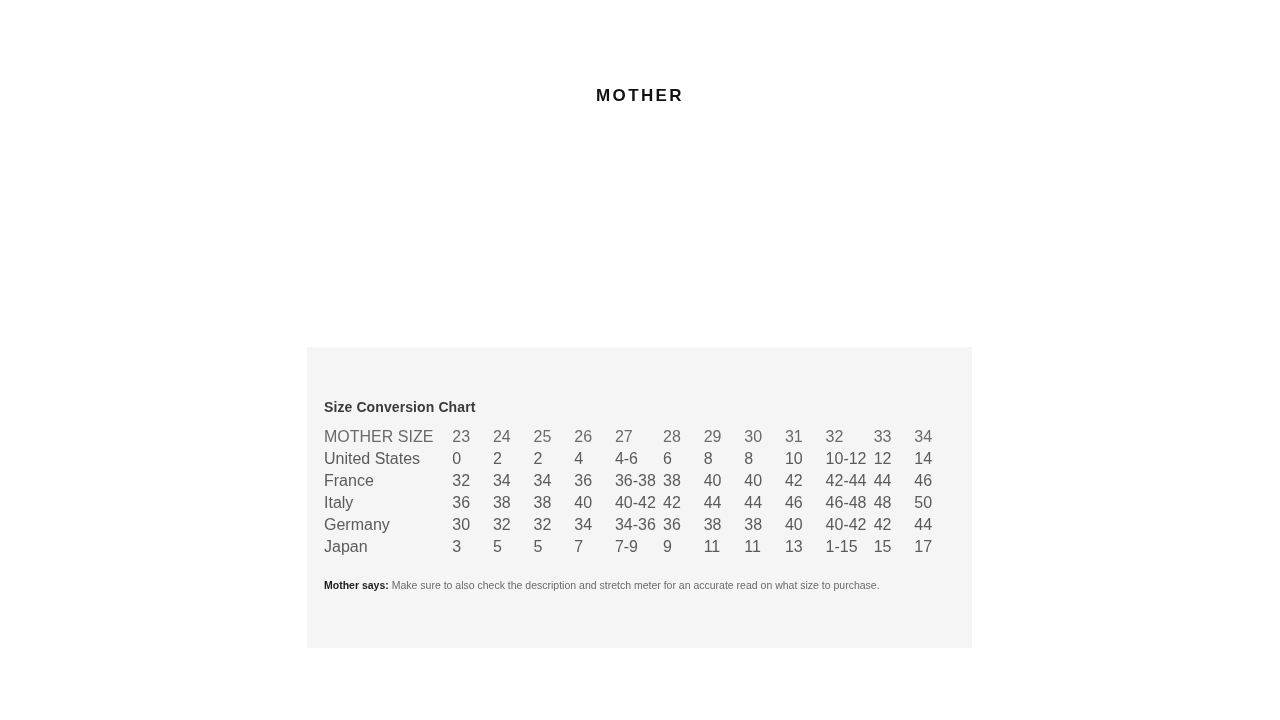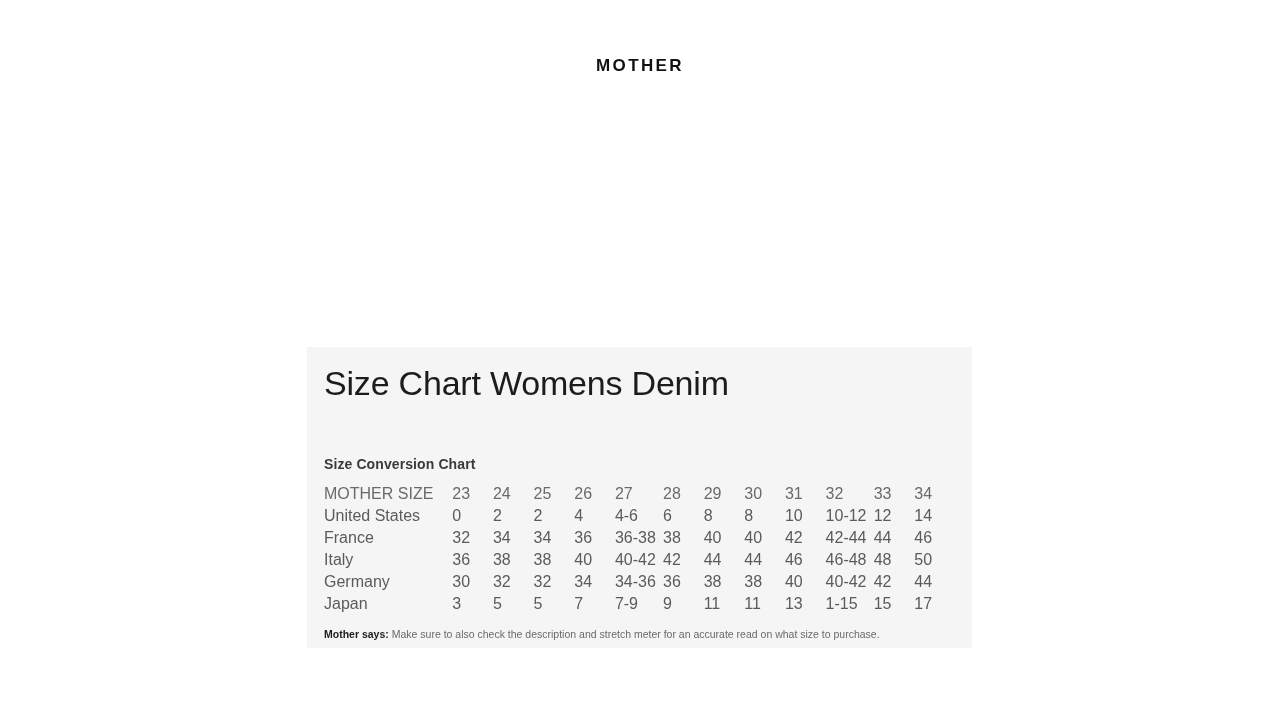--- a/index.html
+++ b/index.html
@@ -13,21 +13,21 @@
   }
   .page {
     position: relative;
     width: 1280px;
     height: 720px;
     background: #ffffff;
     overflow: hidden;
   }
   .brand {
     position: absolute;
-    top: 56px;
+    top: 86px;
     left: 0;
     width: 100%;
     text-align: center;
     font-family: "Liberation Sans", sans-serif;
     font-size: 17px;
     font-weight: 700;
     letter-spacing: 2.4px;
     color: #111111;
   }
   .panel {
@@ -80,39 +80,38 @@
     color: #6a6a6a;
   }
   table.size-table td.val {
     width: 38px;
   }
   table.size-table td.val.wide {
     width: 45px;
     margin-top: 32px;
   }
   .footnote {
-    margin-top: 12px;
+    margin-top: 20px;
     font-size: 10.5px;
     color: #6a6a6a;
     line-height: 1.4;
   }
   .footnote .lead {
     color: #1c1c1c;
     font-weight: 700;
   }
 </style>
 </head>
 <body>
 
 <div class="page">
 
   <div class="brand">MOTHER</div>
 
   <div class="panel">
-    <h1 class="panel-title">Size Chart Womens Denim</h1>
 
     <div class="chart-wrap">
       <div class="chart-caption">Size Conversion Chart</div>
 
       <table class="size-table">
         <tbody>
           <tr class="first-row">
             <td class="rowlabel">MOTHER SIZE</td>
             <td class="val">23</td>
             <td class="val">24</td>

